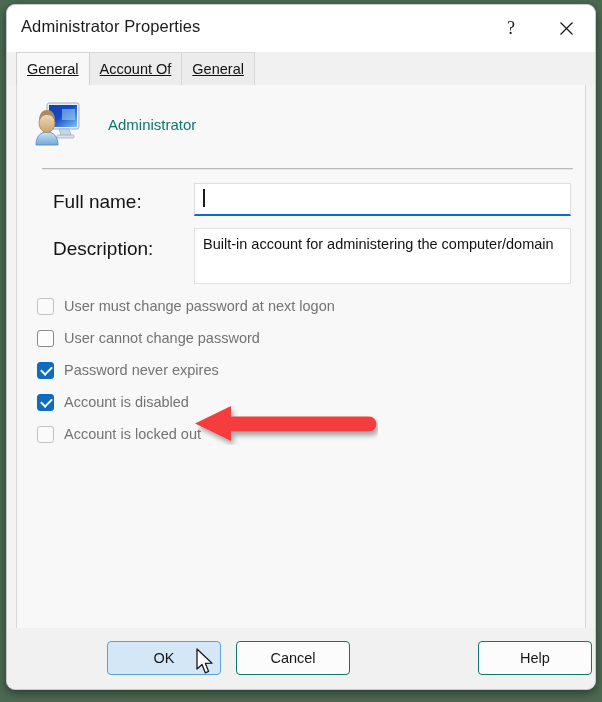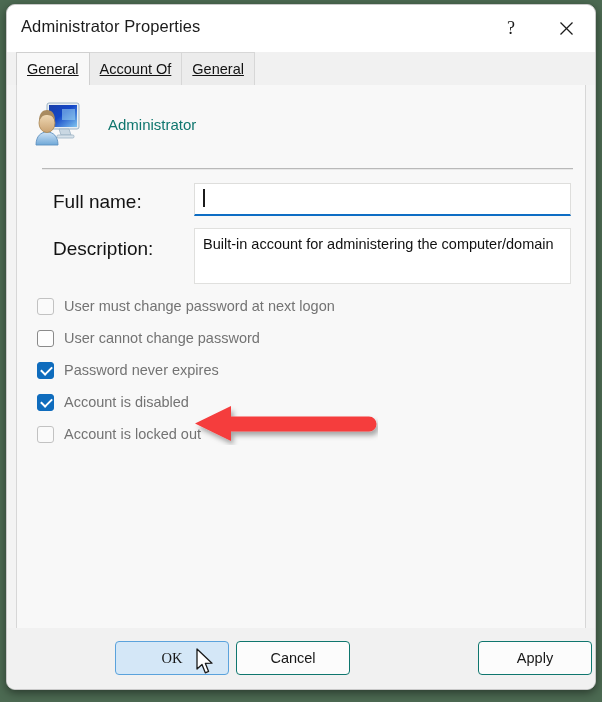--- a/index.html
+++ b/index.html
@@ -270,27 +270,26 @@
     border: 1px solid #0f766e;
     border-radius: 4px;
     font-family: "Liberation Sans", sans-serif;
     font-size: 14.5px;
     color: #171717;
     box-sizing: border-box;
     cursor: default;
     padding: 0;
   }
   #btn-ok {
-    left: 108px;
+    left: 100px;
     background: #d4e7f7;
     border: 1px solid #5aa2dc;
     background-image:
       radial-gradient(circle, rgba(255,255,255,0.9) 0.5px, transparent 0.6px);
     background-size: 4px 4px;
-    font-family: Liberation Serif, serif;
   }
   #btn-cancel { left: 229px; }
   #btn-apply {
     left: 350px;
     color: #a5a5a5;
     background: #f6f6f6;
     border-color: #e2e2e2;
   }
   #btn-help { left: 471px; }
 
@@ -413,21 +412,21 @@
         </filter>
       </defs>
       <path d="M2 20.5 L38 3 L38 13.5 L176 13.5
                a7.5 7.5 0 0 1 0 15 L38 28.5 L38 38 Z" fill="#f53c3c" filter="url(#arrowshadow)"></path>
     </svg>
   </div>
 
   <div id="buttonbar">
     <button class="dlg-btn" id="btn-ok">OK</button>
     <button class="dlg-btn" id="btn-cancel">Cancel</button>
-    <button class="dlg-btn" id="btn-help">Apply</button>
+    <button class="dlg-btn" id="btn-help">Help</button>
   </div>
 </div>
 
 <div id="mouse-cursor">
   <svg width="20" height="29" viewBox="0 0 20 29">
     <path d="M1 1 L1 21 L6 16.5 L9.3 24.8 L12.6 23.4 L9.4 15.4 L16 15.2 Z" fill="#ffffff" stroke="#1a1a1a" stroke-width="1.3" stroke-linejoin="round"></path>
   </svg>
 </div>
 
 </body></html>

